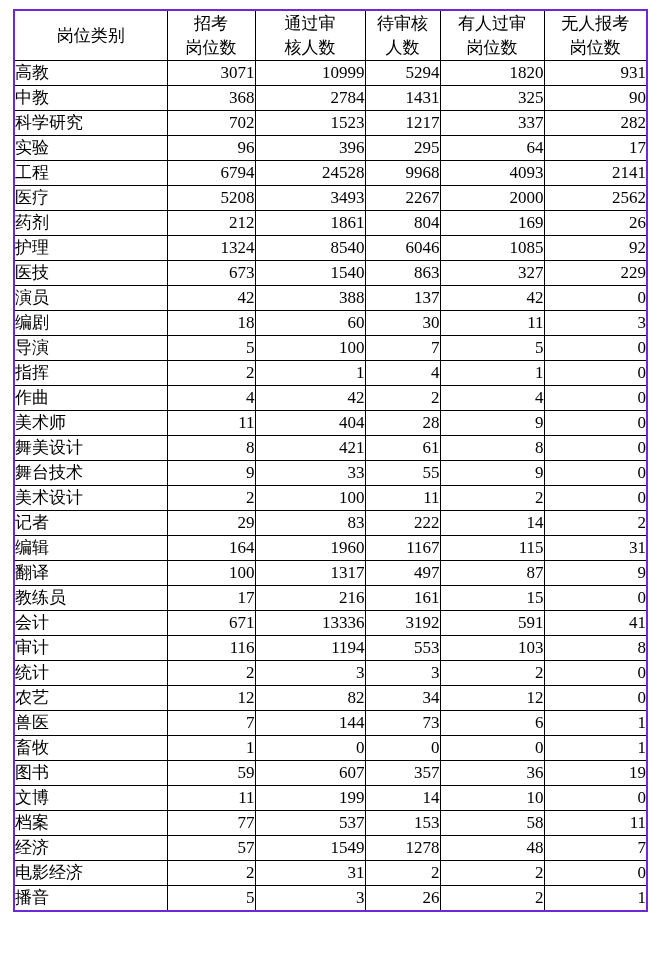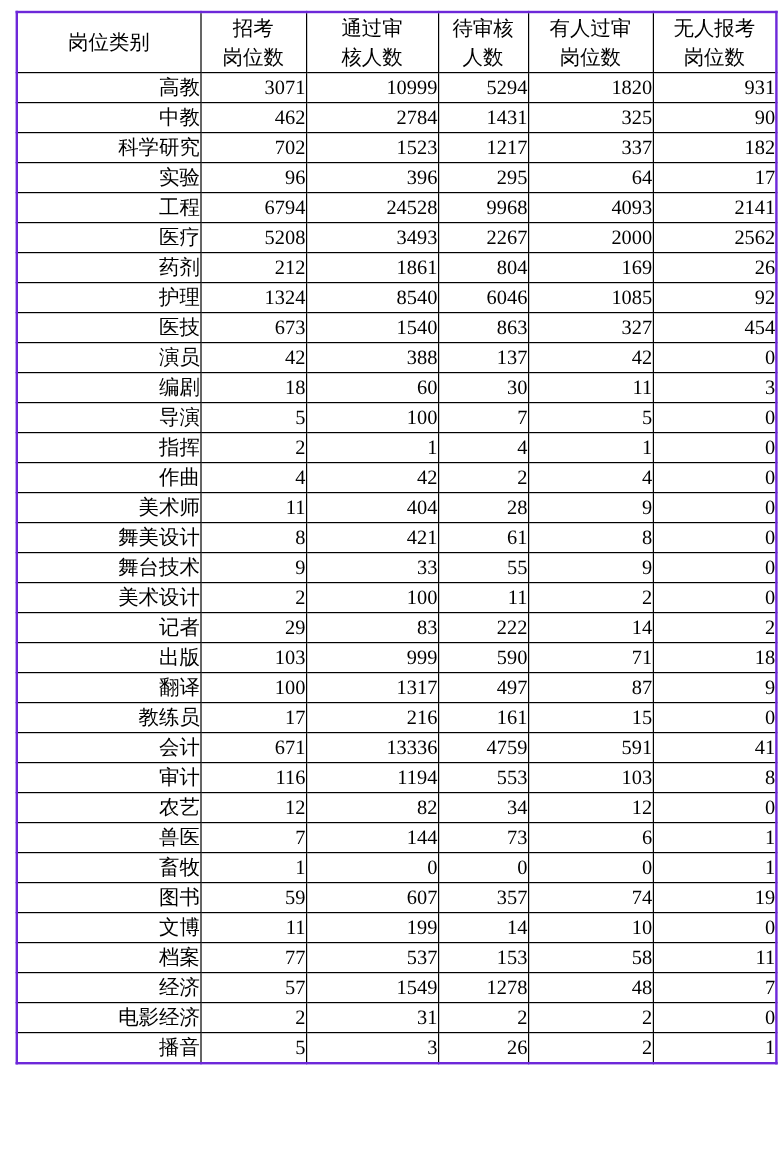--- a/index.html
+++ b/index.html
@@ -42,21 +42,21 @@
     white-space: pre-line;
     line-height: 24px;
   }
   table.positions td {
     height: 24px;
     font-size: 17px;
     line-height: 24px;
     vertical-align: middle;
   }
   td.cat {
-    text-align: right;
+    text-align: left;
   }
   td.num {
     text-align: right;
     padding-right: 12px;
   }
   col.c0 { width: 153px; }
   col.c1 { width: 88px; }
   col.c2 { width: 110px; }
   col.c3 { width: 75px; }
   col.c4 { width: 104px; }
@@ -94,33 +94,33 @@
         <tr>
           <td class="cat">高教</td>
           <td class="num">3071</td>
           <td class="num">10999</td>
           <td class="num">5294</td>
           <td class="num">1820</td>
           <td class="num">931</td>
         </tr>
         <tr>
           <td class="cat">中教</td>
-          <td class="num">462</td>
+          <td class="num">368</td>
           <td class="num">2784</td>
           <td class="num">1431</td>
           <td class="num">325</td>
           <td class="num">90</td>
         </tr>
         <tr>
           <td class="cat">科学研究</td>
           <td class="num">702</td>
           <td class="num">1523</td>
           <td class="num">1217</td>
           <td class="num">337</td>
-          <td class="num">182</td>
+          <td class="num">282</td>
         </tr>
         <tr>
           <td class="cat">实验</td>
           <td class="num">96</td>
           <td class="num">396</td>
           <td class="num">295</td>
           <td class="num">64</td>
           <td class="num">17</td>
         </tr>
         <tr>
@@ -154,21 +154,21 @@
           <td class="num">6046</td>
           <td class="num">1085</td>
           <td class="num">92</td>
         </tr>
         <tr>
           <td class="cat">医技</td>
           <td class="num">673</td>
           <td class="num">1540</td>
           <td class="num">863</td>
           <td class="num">327</td>
-          <td class="num">454</td>
+          <td class="num">229</td>
         </tr>
         <tr>
           <td class="cat">演员</td>
           <td class="num">42</td>
           <td class="num">388</td>
           <td class="num">137</td>
           <td class="num">42</td>
           <td class="num">0</td>
         </tr>
         <tr>
@@ -237,26 +237,26 @@
         </tr>
         <tr>
           <td class="cat">记者</td>
           <td class="num">29</td>
           <td class="num">83</td>
           <td class="num">222</td>
           <td class="num">14</td>
           <td class="num">2</td>
         </tr>
         <tr>
-          <td class="cat">出版</td>
-          <td class="num">103</td>
-          <td class="num">999</td>
-          <td class="num">590</td>
-          <td class="num">71</td>
-          <td class="num">18</td>
+          <td class="cat">编辑</td>
+          <td class="num">164</td>
+          <td class="num">1960</td>
+          <td class="num">1167</td>
+          <td class="num">115</td>
+          <td class="num">31</td>
         </tr>
         <tr>
           <td class="cat">翻译</td>
           <td class="num">100</td>
           <td class="num">1317</td>
           <td class="num">497</td>
           <td class="num">87</td>
           <td class="num">9</td>
         </tr>
         <tr>
@@ -264,33 +264,41 @@
           <td class="num">17</td>
           <td class="num">216</td>
           <td class="num">161</td>
           <td class="num">15</td>
           <td class="num">0</td>
         </tr>
         <tr>
           <td class="cat">会计</td>
           <td class="num">671</td>
           <td class="num">13336</td>
-          <td class="num">4759</td>
+          <td class="num">3192</td>
           <td class="num">591</td>
           <td class="num">41</td>
         </tr>
         <tr>
           <td class="cat">审计</td>
           <td class="num">116</td>
           <td class="num">1194</td>
           <td class="num">553</td>
           <td class="num">103</td>
           <td class="num">8</td>
         </tr>
         <tr>
+          <td class="cat">统计</td>
+          <td class="num">2</td>
+          <td class="num">3</td>
+          <td class="num">3</td>
+          <td class="num">2</td>
+          <td class="num">0</td>
+        </tr>
+        <tr>
           <td class="cat">农艺</td>
           <td class="num">12</td>
           <td class="num">82</td>
           <td class="num">34</td>
           <td class="num">12</td>
           <td class="num">0</td>
         </tr>
         <tr>
           <td class="cat">兽医</td>
           <td class="num">7</td>
@@ -305,21 +313,21 @@
           <td class="num">0</td>
           <td class="num">0</td>
           <td class="num">0</td>
           <td class="num">1</td>
         </tr>
         <tr>
           <td class="cat">图书</td>
           <td class="num">59</td>
           <td class="num">607</td>
           <td class="num">357</td>
-          <td class="num">74</td>
+          <td class="num">36</td>
           <td class="num">19</td>
         </tr>
         <tr>
           <td class="cat">文博</td>
           <td class="num">11</td>
           <td class="num">199</td>
           <td class="num">14</td>
           <td class="num">10</td>
           <td class="num">0</td>
         </tr>

